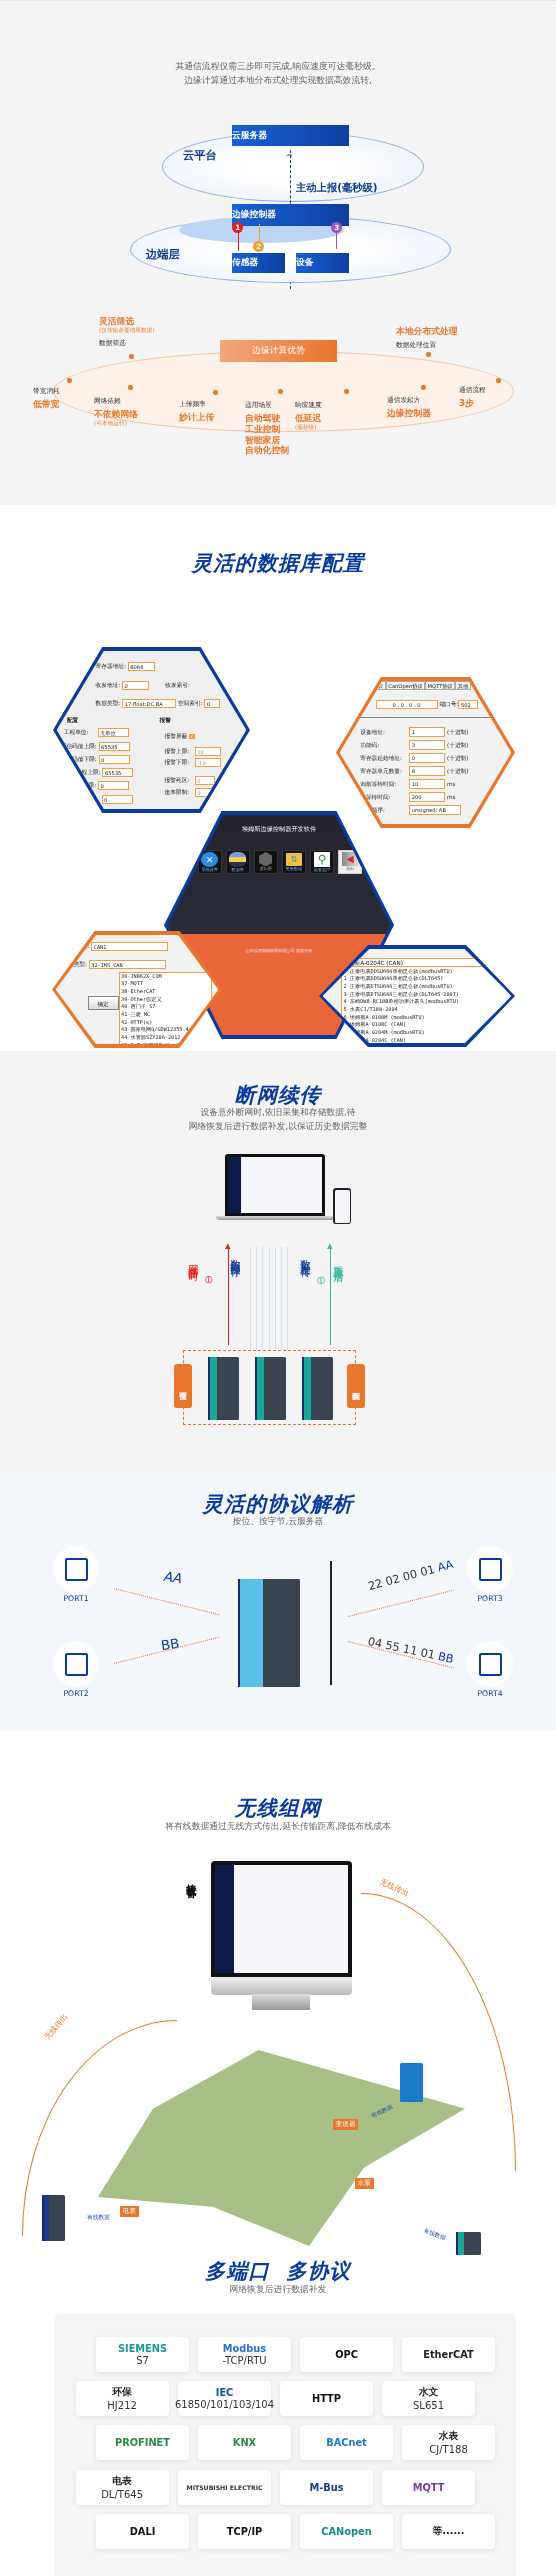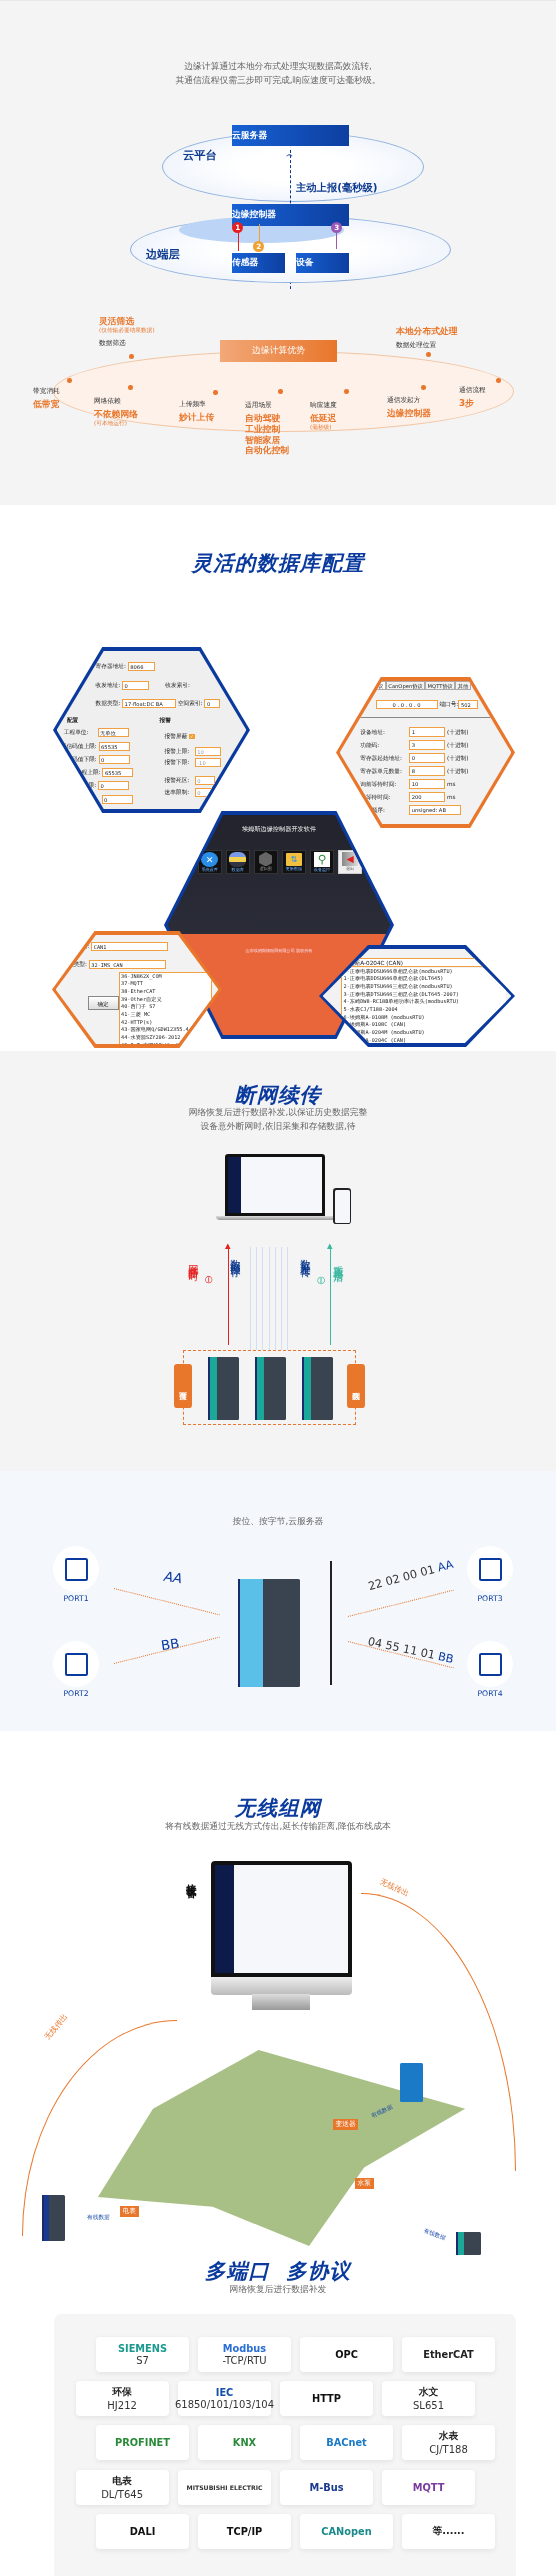--- a/index.html
+++ b/index.html
@@ -29,22 +29,22 @@
 .device{position:absolute;background:#3a4450;border-radius:1.5px}
 .device .face{position:absolute;left:0;top:0;width:30%;height:100%;background:#1aa89a;border-left:2.1px solid #1b2b6b}
 .vert{position:absolute;writing-mode:vertical-rl;font-size:10.3px;letter-spacing:1.5px}
 .list-item{height:7.7px;line-height:7.7px;font-family:"DejaVu Sans Mono",monospace;font-size:5.2px;padding-left:1.5px}
 </style>
 </head>
 <body>
 
 <div class="sec" style="height:289px;background:#f4f4f4;border-top:1.5px solid #e8e8e8">
   <div class="h-sub" style="top:58px">
+    <div>其通信流程仅需三步即可完成,响应速度可达毫秒级。</div>
     <div>边缘计算通过本地分布式处理实现数据高效流转,</div>
-    <div>其通信流程仅需三步即可完成,响应速度可达毫秒级。</div>
   </div>
   <div class="ellipse" style="left:162px;top:131px;width:262px;height:70px"></div>
   <div class="abs" style="left:183px;top:147px;font-size:11.3px;font-weight:bold;color:#0d3a8e">云平台</div>
   <div class="bluebox" style="left:232px;top:124px;width:117px;height:20.6px;line-height:20.6px">云服务器</div>
   <div class="abs" style="left:290px;top:149px;height:255px;width:0;border-left:1px dashed #0d3a8e"></div>
   <div class="abs" style="left:286px;top:148px;color:#0d3a8e;font-size:7.2px">︽</div>
   <div class="abs" style="left:296px;top:180px;font-size:10.3px;font-weight:bold;color:#0d3a8e">主动上报(毫秒级)</div>
   <div class="ellipse" style="left:130px;top:215px;width:321px;height:67px"></div>
   <div class="abs" style="left:179px;top:216px;width:165px;height:26px;border-radius:50%;background:#bcd4f6"></div>
   <div class="abs" style="left:146px;top:246px;font-size:11.3px;font-weight:bold;color:#0d3a8e">边端层</div>
@@ -93,21 +93,21 @@
   </div>
   <div class="dot" style="left:278px;top:100px"></div>
   <div class="adv" style="left:281px;top:112px">
     <div class="lab">适用场景</div>
     <div class="val" style="white-space:pre-line">自动驾驶
 工业控制
 智能家居
 自动化控制</div>
   </div>
   <div class="dot" style="left:344px;top:100px"></div>
-  <div class="adv" style="left:346px;top:112px">
+  <div class="adv" style="left:331px;top:112px">
     <div class="lab">响应速度</div>
     <div class="val">低延迟</div>
     <div class="note">(毫秒级)</div>
   </div>
   <div class="dot" style="left:421px;top:96px"></div>
   <div class="adv" style="left:423px;top:107px">
     <div class="lab">通信发起方</div>
     <div class="val">边缘控制器</div>
   </div>
   <div class="dot" style="left:496px;top:89px"></div>
@@ -229,22 +229,22 @@
           <div class="list-item">8-埃姆斯A-0204M (modbusRTU)</div>
           <div class="list-item">9-埃姆斯A-0204C (CAN)</div>
         </div>
     </div>
   </div>
 </div>
 
 <div class="sec" style="height:412px;background:#f4f4f4">
   <div class="h-title" style="top:30px">断网续传</div>
   <div class="h-sub" style="top:54px">
+    <div>设备意外断网时,依旧采集和存储数据,待</div>
     <div>网络恢复后进行数据补发,以保证历史数据完整</div>
-    <div>设备意外断网时,依旧采集和存储数据,待</div>
   </div>
 
   <div class="abs" style="left:225px;top:103px;width:100px;height:62px;background:#111;border-radius:3.1px 3.1px 0 0;padding:3.1px">
     <div style="width:100%;height:100%;background:linear-gradient(90deg,#0d1b4a 0 14%,#f5f7fb 14%)"></div>
   </div>
   <div class="abs" style="left:216px;top:165px;width:120px;height:4.1px;background:linear-gradient(#ddd,#999);border-radius:0 0 4.1px 4.1px"></div>
   <div class="abs" style="left:333px;top:137px;width:18px;height:36px;background:#222;border-radius:3.1px;padding:1.5px">
       <div style="width:100%;height:100%;background:#f5f7fb;border-radius:1.5px"></div>
     </div>
 
@@ -268,20 +268,21 @@
     </div>
   <div class="device" style="left:255px;top:306px;width:31px;height:63px">
       <div class="face"></div>
     </div>
   <div class="device" style="left:302px;top:306px;width:31px;height:63px">
       <div class="face"></div>
     </div>
 </div>
 
 <div class="sec" style="height:268px;background:#f4f7fc;border-top:8.2px solid #f4f4f4">
+  <div class="h-title" style="top:18.5px">灵活的协议解析</div>
   <div class="h-sub" style="top:43px">按位、按字节,云服务器</div>
   <div class="port" style="left:53px;top:75px">
       <div class="circ">
         <div style="width:23px;height:23px;border:2.1px solid #0a3a9e;border-radius:2.1px"></div>
       </div>
       <div class="plab">PORT1</div>
     </div>
   <div class="port" style="left:53px;top:170px">
       <div class="circ">
         <div style="width:23px;height:23px;border:2.1px solid #0a3a9e;border-radius:2.1px"></div>

